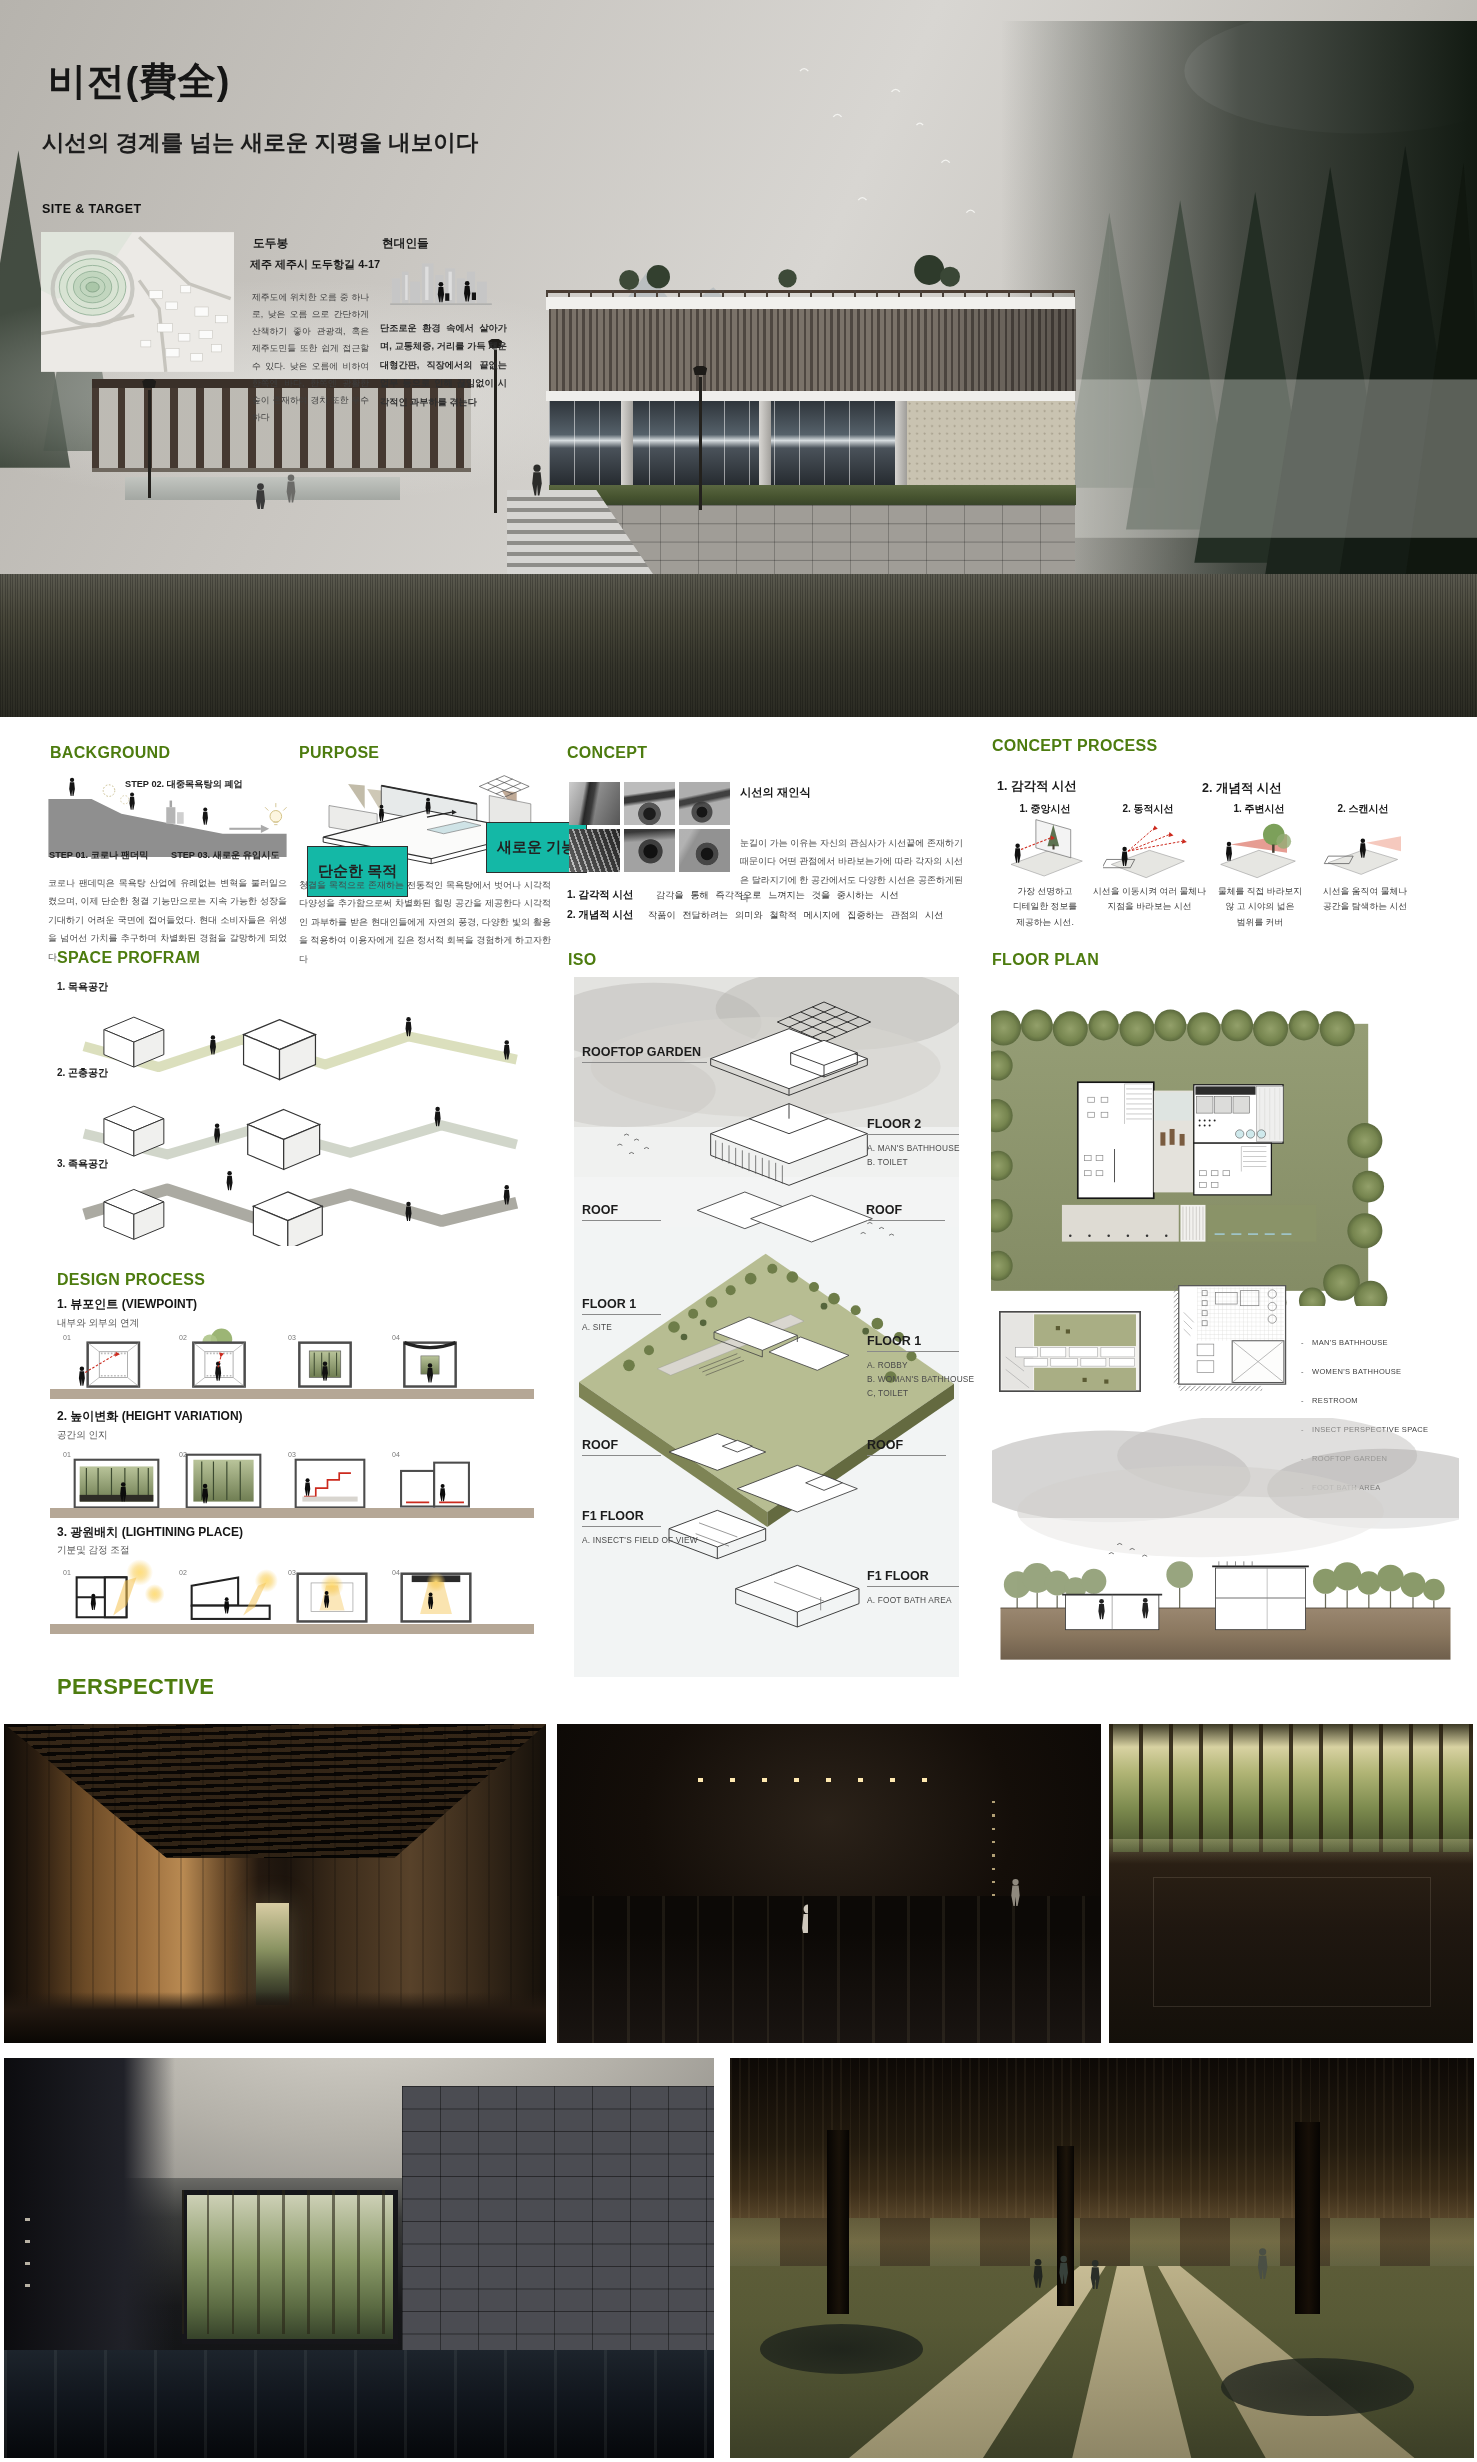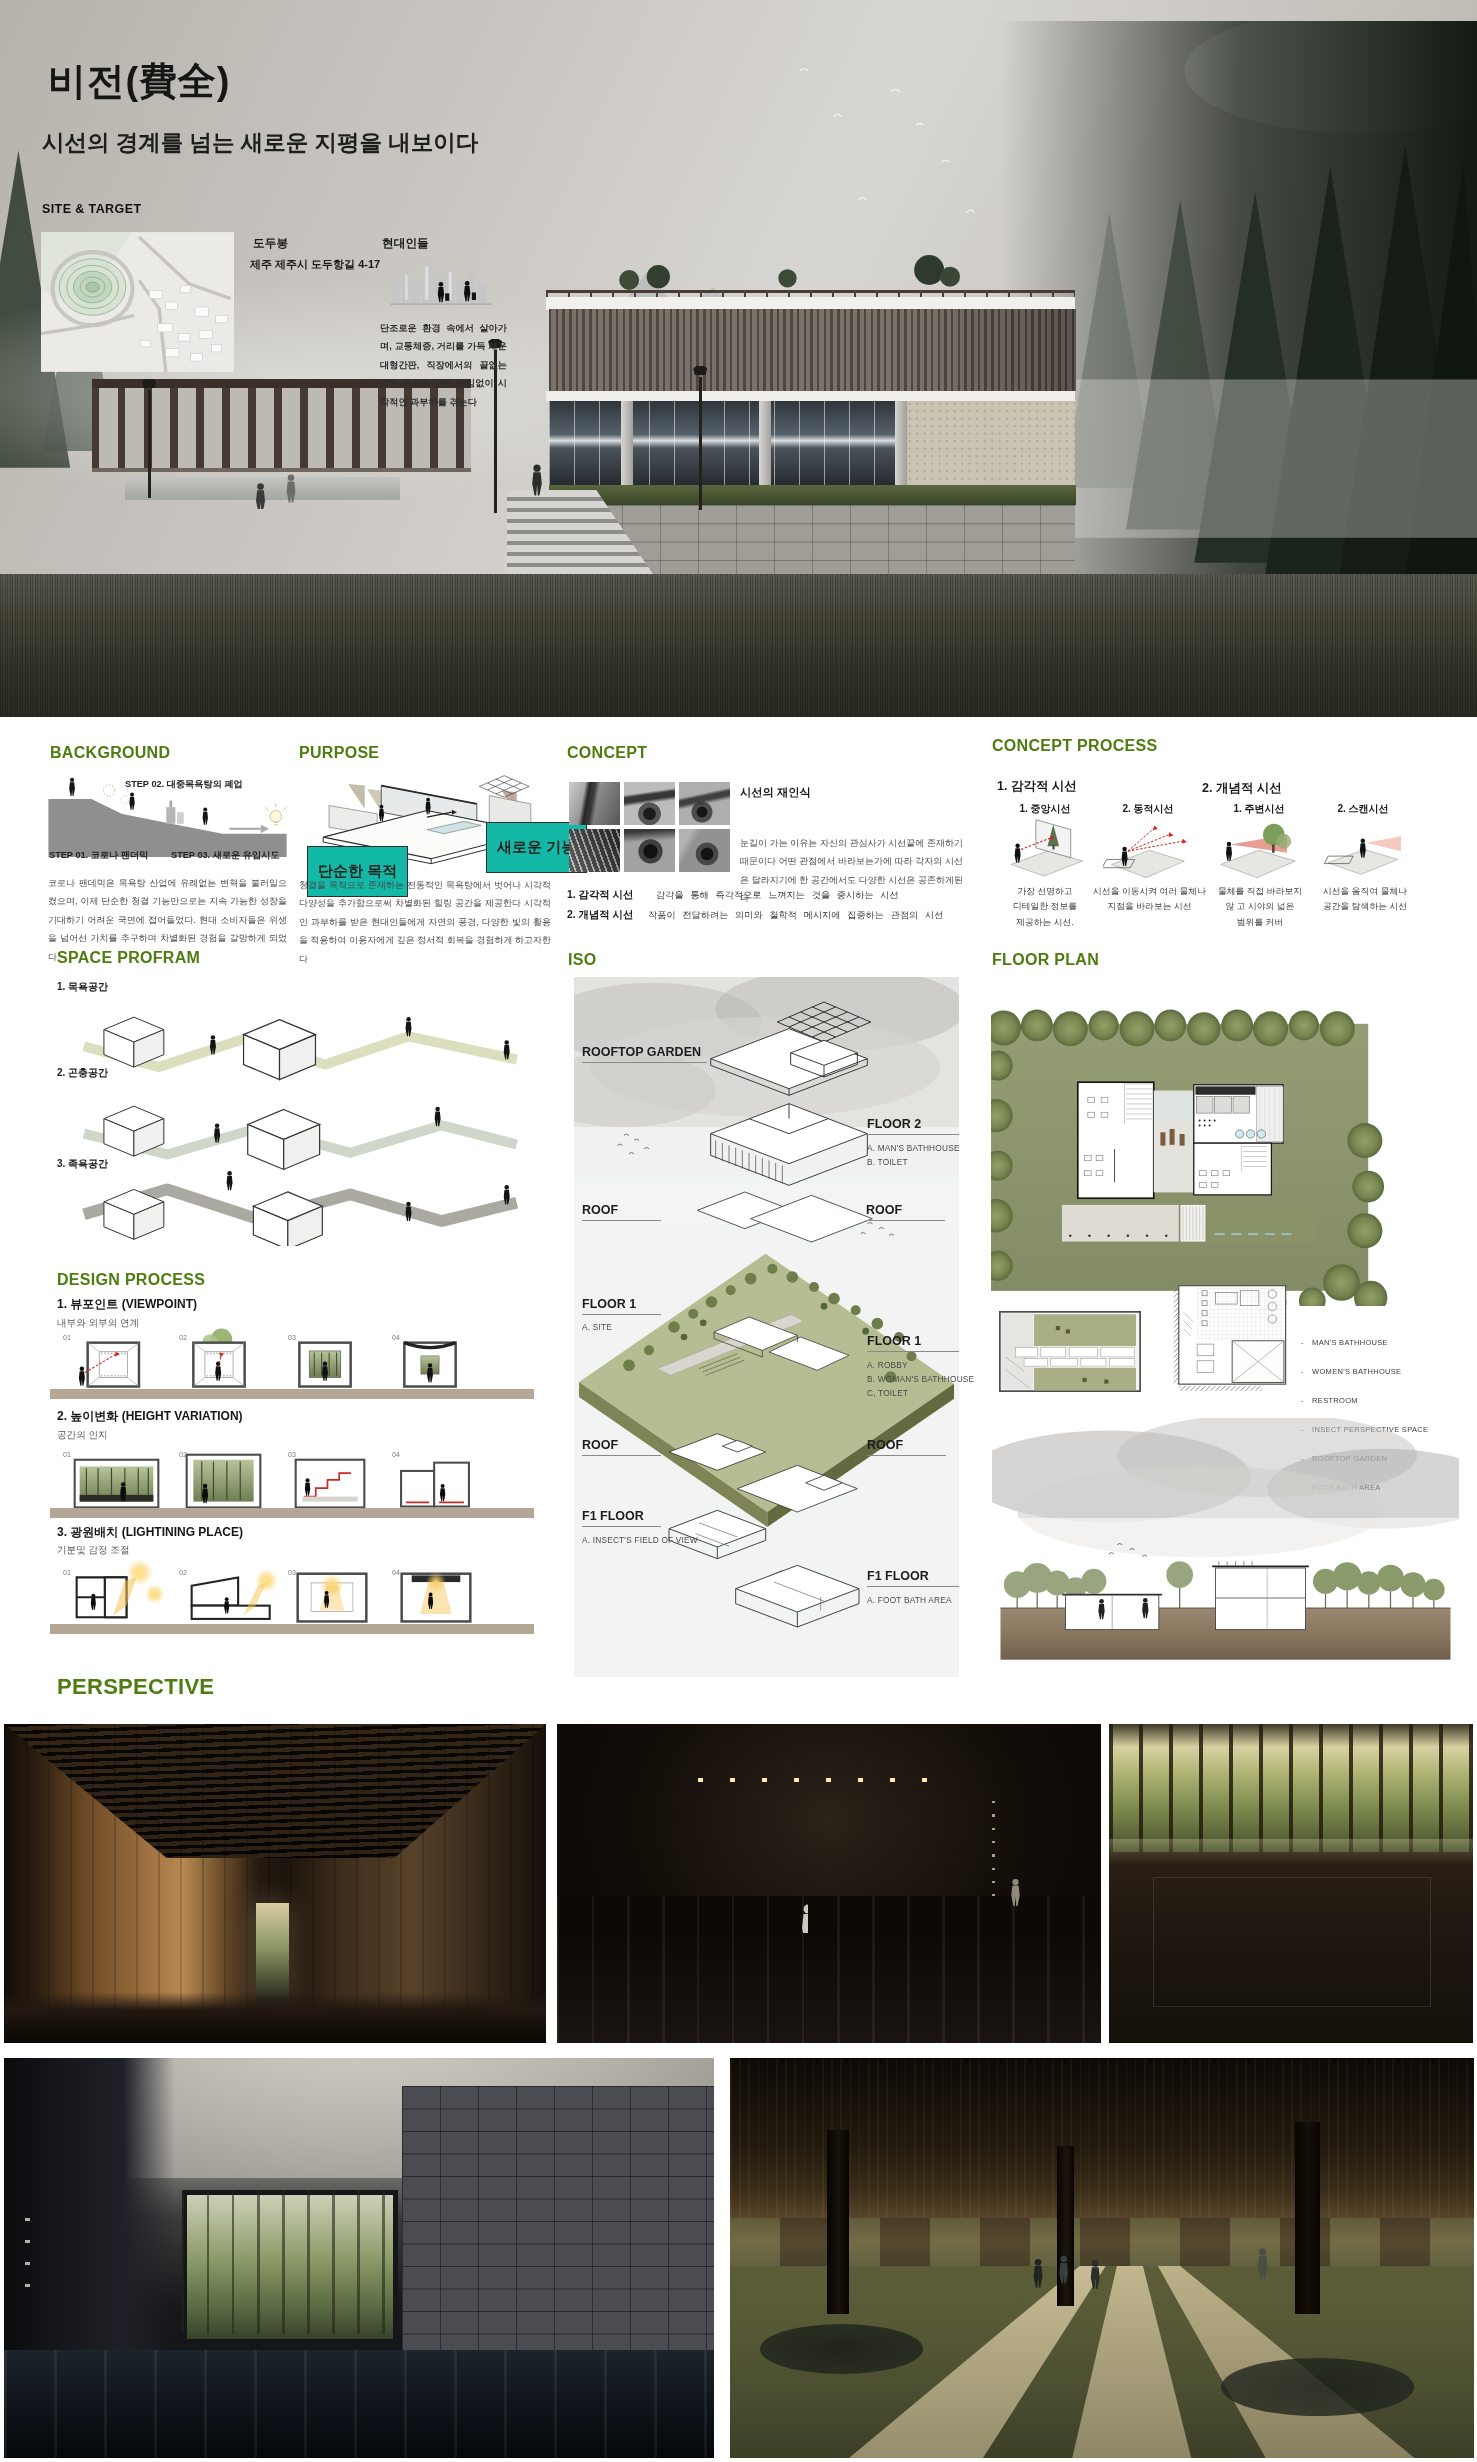--- a/index.html
+++ b/index.html
@@ -190,20 +190,21 @@
       <rect x="190" y="118" width="16" height="10"></rect>
           <rect x="150" y="140" width="16" height="10"></rect>
           <rect x="180" y="146" width="14" height="9"></rect>
       <rect x="210" y="100" width="14" height="9"></rect>
           <rect x="205" y="135" width="12" height="9"></rect>
           <rect x="120" y="130" width="12" height="8"></rect>
     </g>
   </svg>
   <div class="site-name ab" style="left:253px;top:236px">도두봉</div>
   <div class="site-addr ab" style="left:250px;top:257px">제주 제주시 도두항길 4-17</div>
+  <div class="small-just ab" style="left:252px;top:289px;width:117px">제주도에 위치한 오름 중 하나로, 낮은 오름 으로 간단하게 산책하기 좋아 관광객, 혹은 제주도민들 또한 쉽게 접근할 수 있다. 낮은 오름에 비하여 한쪽엔 바다, 한쪽엔 광활한 숲이 존재하여 경치 또한 우수하다</div>
   <div class="site-name ab" style="left:382px;top:236px">현대인들</div>
 
   <svg class="ab" style="left:390px;top:255px" width="102" height="55" viewBox="0 0 122 66">
     <g fill="#c6c6c6">
       <rect x="2" y="28" width="10" height="30"></rect>
           <rect x="14" y="20" width="8" height="38"></rect>
           <rect x="24" y="32" width="12" height="26"></rect>
       <rect x="38" y="10" width="14" height="48"></rect>
           <rect x="54" y="24" width="10" height="34"></rect>
           <rect x="66" y="16" width="12" height="42"></rect>

